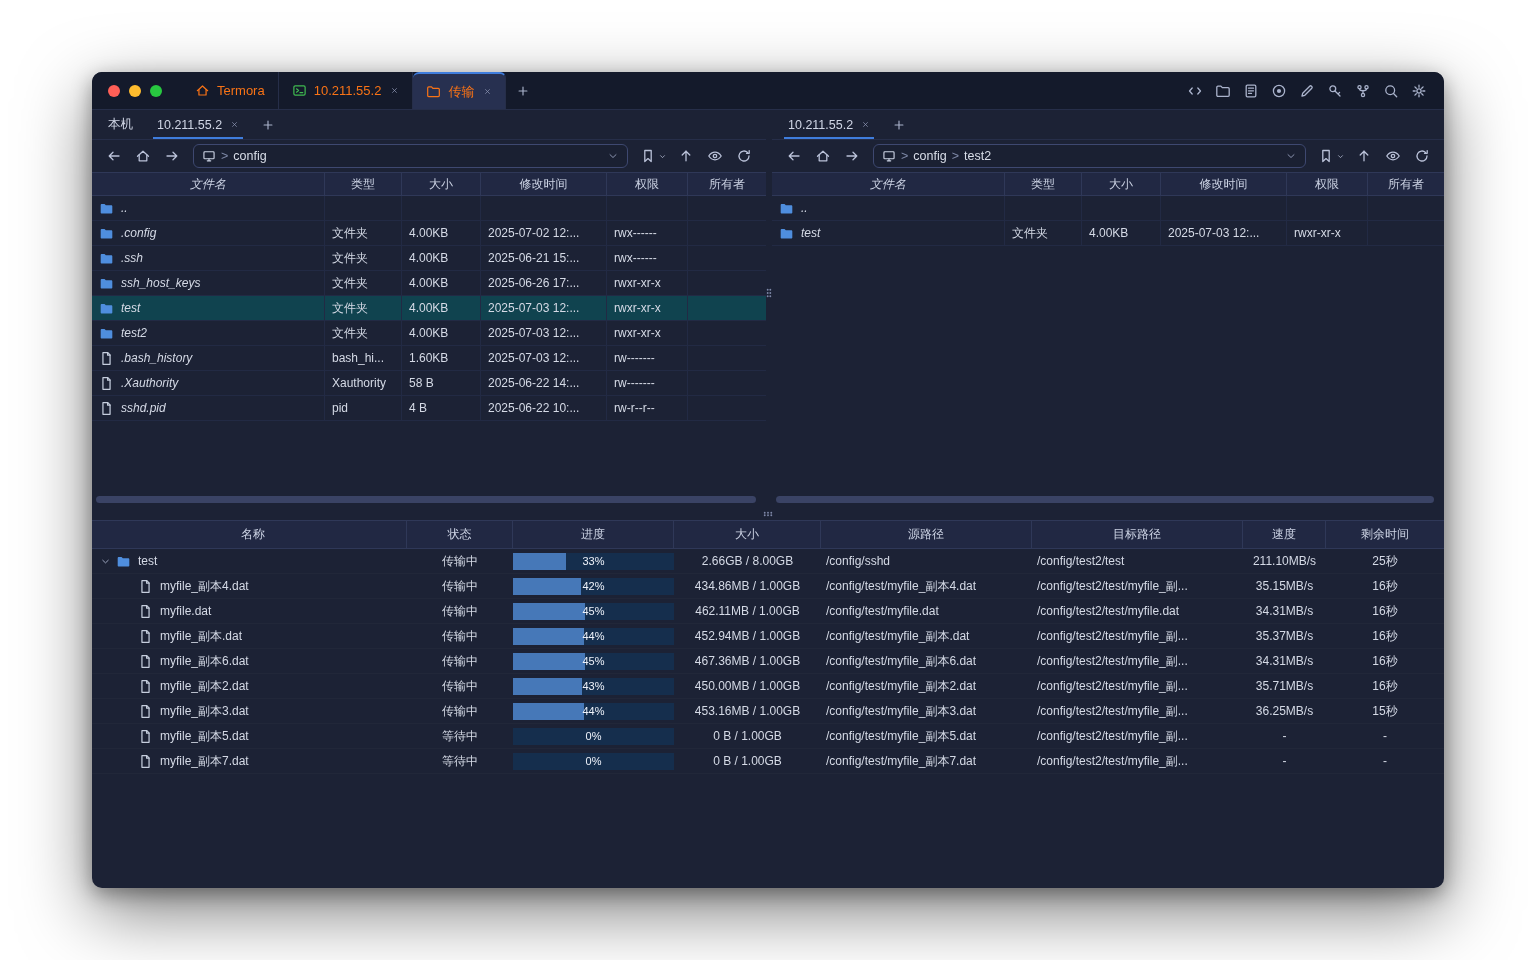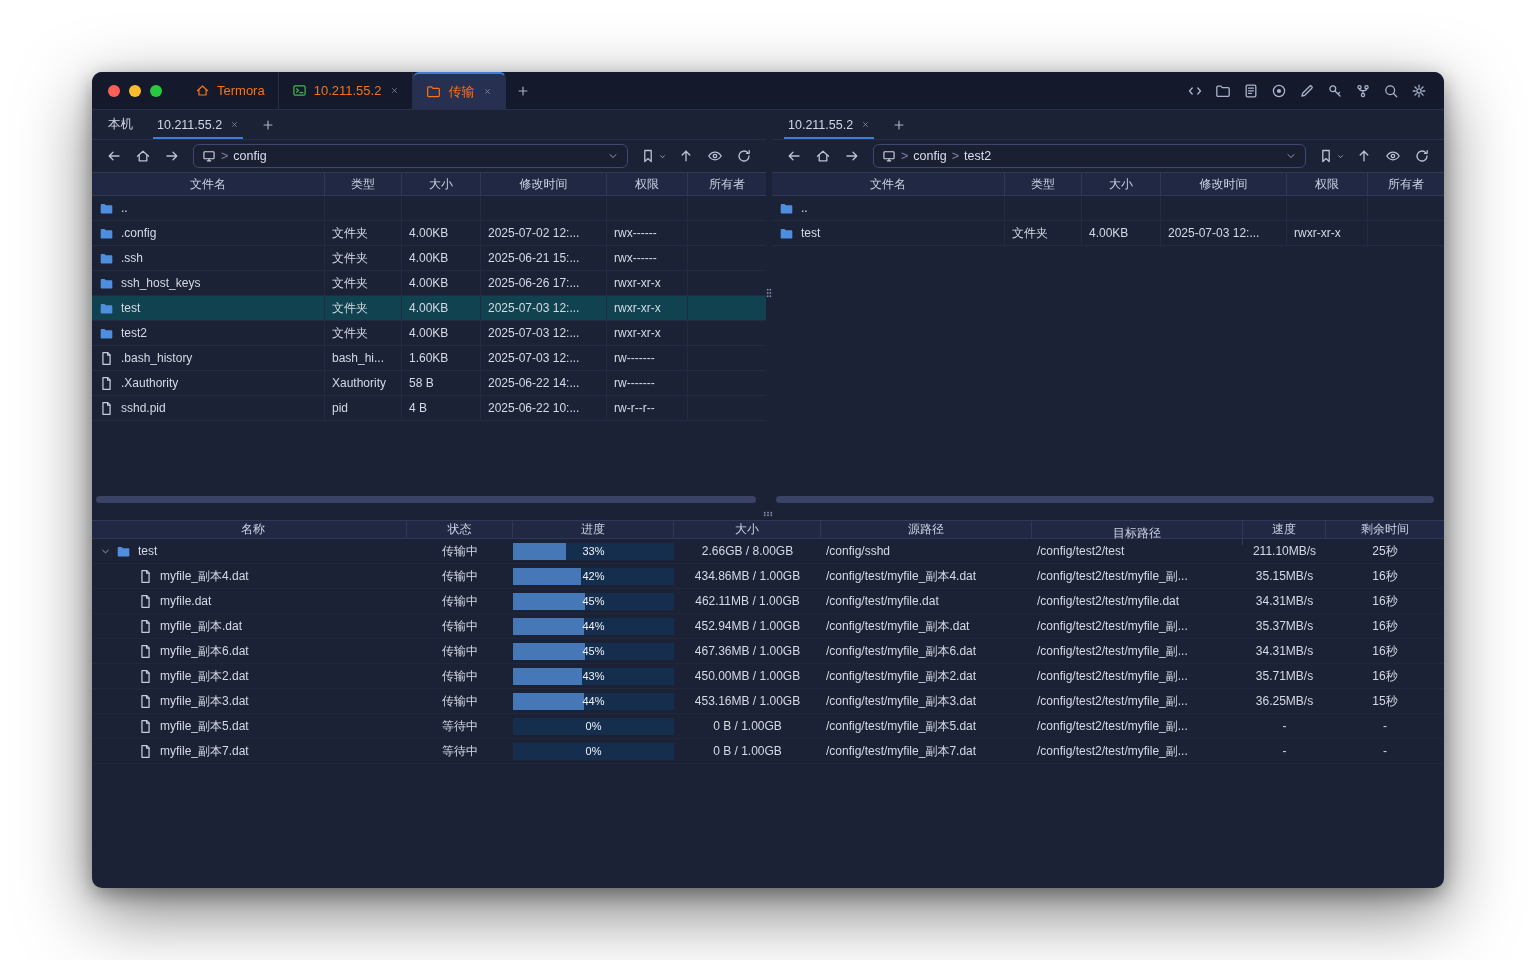--- a/index.html
+++ b/index.html
@@ -72,33 +72,33 @@
   .hcell:last-child{border-right:none;}
   .fbody{flex:none;}
   .frow{height:25px;display:flex;align-items:stretch;border-bottom:1px solid #222a44;}
   .frow.sel{background:var(--sel);}
   .fcell{display:flex;align-items:center;padding:0 7px;border-right:1px solid #222a44;overflow:hidden;white-space:nowrap;color:#d5dae6;}
   .fcell:last-child{border-right:none;}
   .ficon{display:inline-flex;margin-right:7px;flex:none;}
   .ficon svg{width:15px;height:15px;}
   [data-icon="folder-icon"]{color:var(--folder);}
   [data-icon="file-icon"]{color:#c6cede;}
-  .col-name{width:233px;flex:none;}
+  .col-name{width:233px;flex:none;font-style:italic;}
   .col-type{width:77px;flex:none;}
   .col-size{width:79px;flex:none;}
   .col-mtime{width:126px;flex:none;}
   .col-perm{width:81px;flex:none;}
   .col-owner{flex:1;}
   .hscroll{position:absolute;left:4px;right:10px;bottom:5px;height:7px;border-radius:3.5px;background:#3a4365;}
 
   
   .hsplit{height:12px;position:relative;flex:none;}
   .hgrip{position:absolute;left:50%;top:50%;transform:translate(-50%,-50%);color:#7e88a8;}
   .transfer{flex:1;display:flex;flex-direction:column;overflow:hidden;}
-  .theader{height:19px;display:flex;background:var(--hdr);border-top:1px solid var(--line2);
+  .theader{height:29px;display:flex;background:var(--hdr);border-top:1px solid var(--line2);
     border-bottom:1px solid var(--line2);color:#ccd3e4;flex:none;}
   .trow{height:25px;display:flex;align-items:center;border-bottom:1px solid rgba(255,255,255,0.025);}
   .tcell{display:flex;align-items:center;overflow:hidden;white-space:nowrap;color:#d5dae6;height:100%;}
   .t-name{width:315px;flex:none;padding-left:8px;}
   .t-name.ind{padding-left:46px;}
   .t-status{width:106px;flex:none;justify-content:center;}
   .t-progress{width:161px;flex:none;}
   .t-size{width:147px;flex:none;justify-content:center;}
   .t-src{width:211px;flex:none;padding:0 5px;}
   .t-dst{width:211px;flex:none;padding:12px 5px;}

